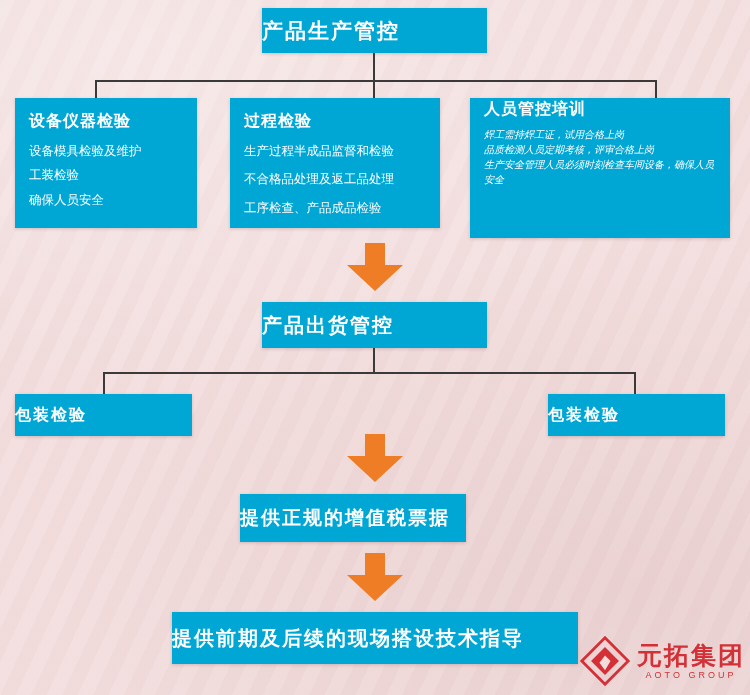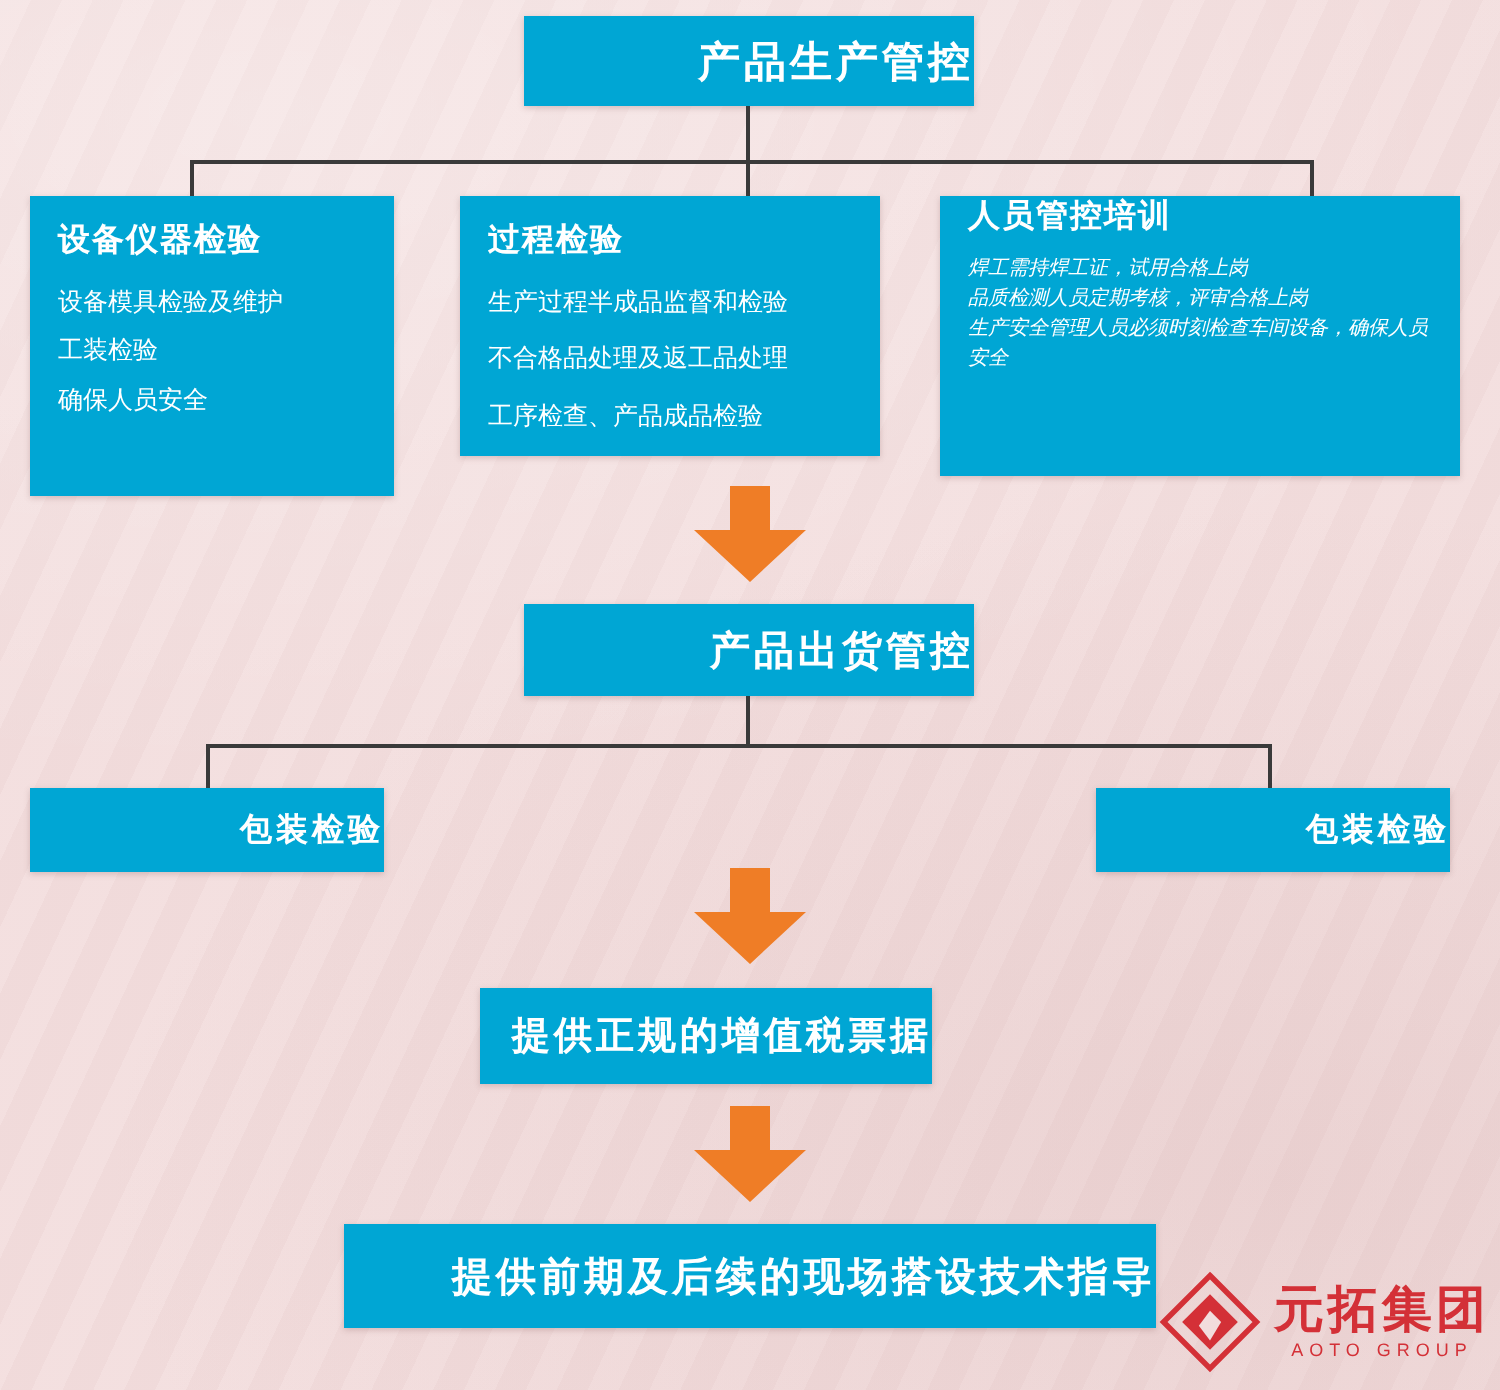--- a/index.html
+++ b/index.html
@@ -16,37 +16,37 @@
       radial-gradient(1100px 560px at 18% 8%, rgba(255,255,255,.30), transparent 60%),
       radial-gradient(900px 520px at 85% 85%, rgba(205,165,165,.22), transparent 65%),
       repeating-linear-gradient(115deg, rgba(255,255,255,.05) 0 14px, rgba(190,150,150,.05) 14px 28px);
   }
   .box {
     position:absolute;
     background: var(--c-box, #00a6d4);
     color:#fff;
     box-shadow:0 1px 3px rgba(120,70,70,.25);
   }
-  .title-box { display:flex; align-items:center; justify-content:flex-end; font-weight:bold; letter-spacing:2px; }
+  .title-box { display:flex; align-items:center; justify-content:flex-start; font-weight:bold; letter-spacing:2px; }
   .cline { position:absolute; background: var(--c-line, #3a3a3a); }
   .arrow { position:absolute; width:56px; height:48px; }
   .arrow svg { display:block; width:100%; height:100%; }
 
   
   .n-top      { left:262px; top:8px;  width:225px; height:45px; font-size:21px; }
   
   .l-stub-top   { left:373px; top:53px;  width:2px;  height:28px; }
   .l-horiz-1    { left:95px;  top:80px;  width:562px; height:2px; }
   .l-drop-left  { left:95px;  top:80px;  width:2px;  height:19px; }
   .l-drop-mid   { left:373px; top:80px;  width:2px;  height:19px; }
   .l-drop-right { left:655px; top:80px;  width:2px;  height:19px; }
   
   .n-branch { padding:12px 14px 10px 14px; font-size:12.5px; line-height:1.35; }
   .n-branch .b-title { font-size:16px; font-weight:bold; letter-spacing:1px; margin-bottom:11px; }
-  .n-b1 { left:15px;  top:98px; width:182px; height:150px; }
+  .n-b1 { left:15px;  top:98px; width:182px; height:130px; }
   .n-b1 .b-line { margin-bottom:8px; }
   .n-b2 { left:230px; top:98px; width:210px; height:130px; }
   .n-b2 .b-line { margin-bottom:12px; }
   .n-b3 { left:470px; top:98px; width:260px; height:140px; padding-top:0; }
   .n-b3 .b-title { margin-bottom:7px; }
   .n-b3 .b-line { line-height:1.5; font-size:10px;font-style:italic; }
   
   .a-1 { left:347px; top:243px; }
   
   .n-ship { left:262px; top:302px; width:225px; height:46px; font-size:20px; }

